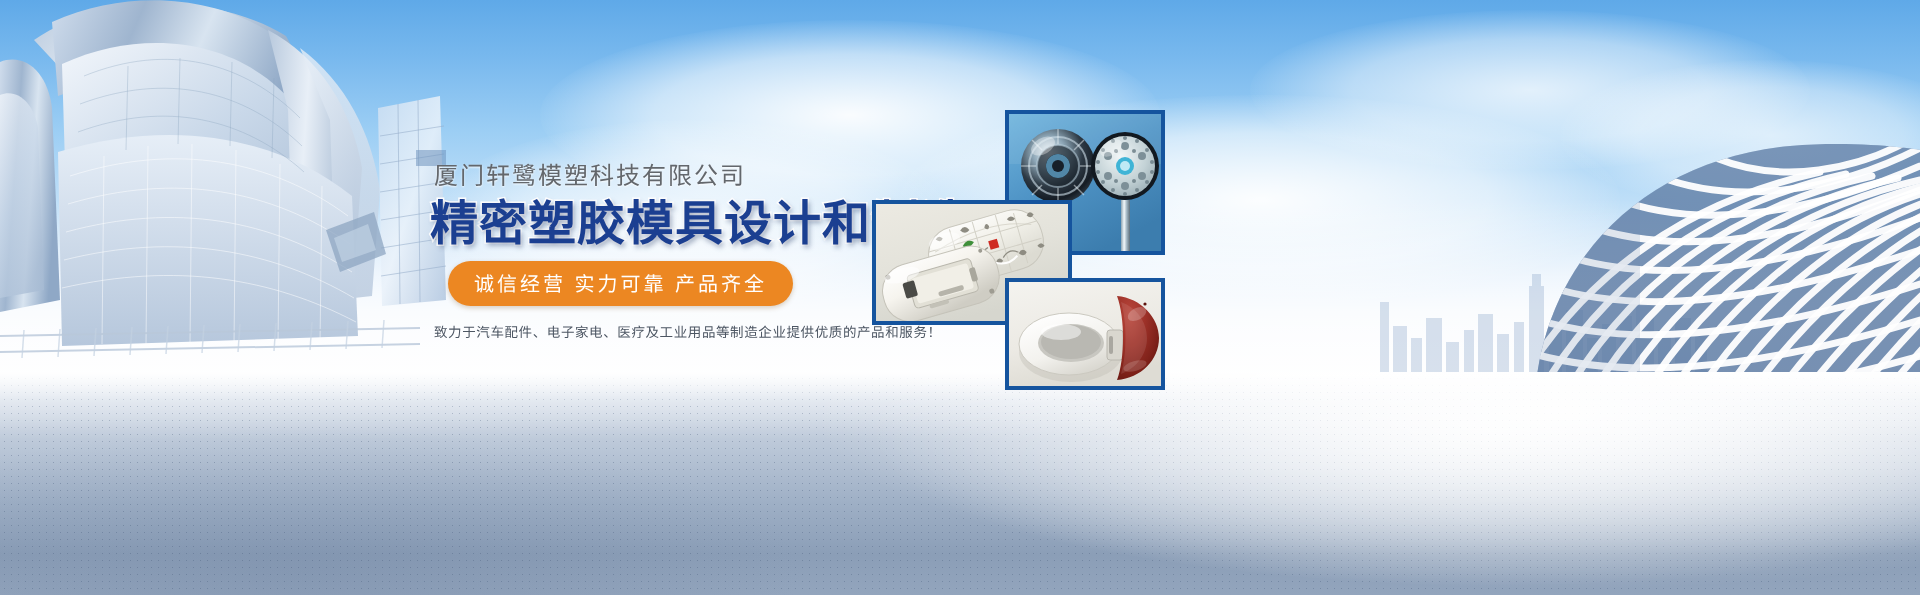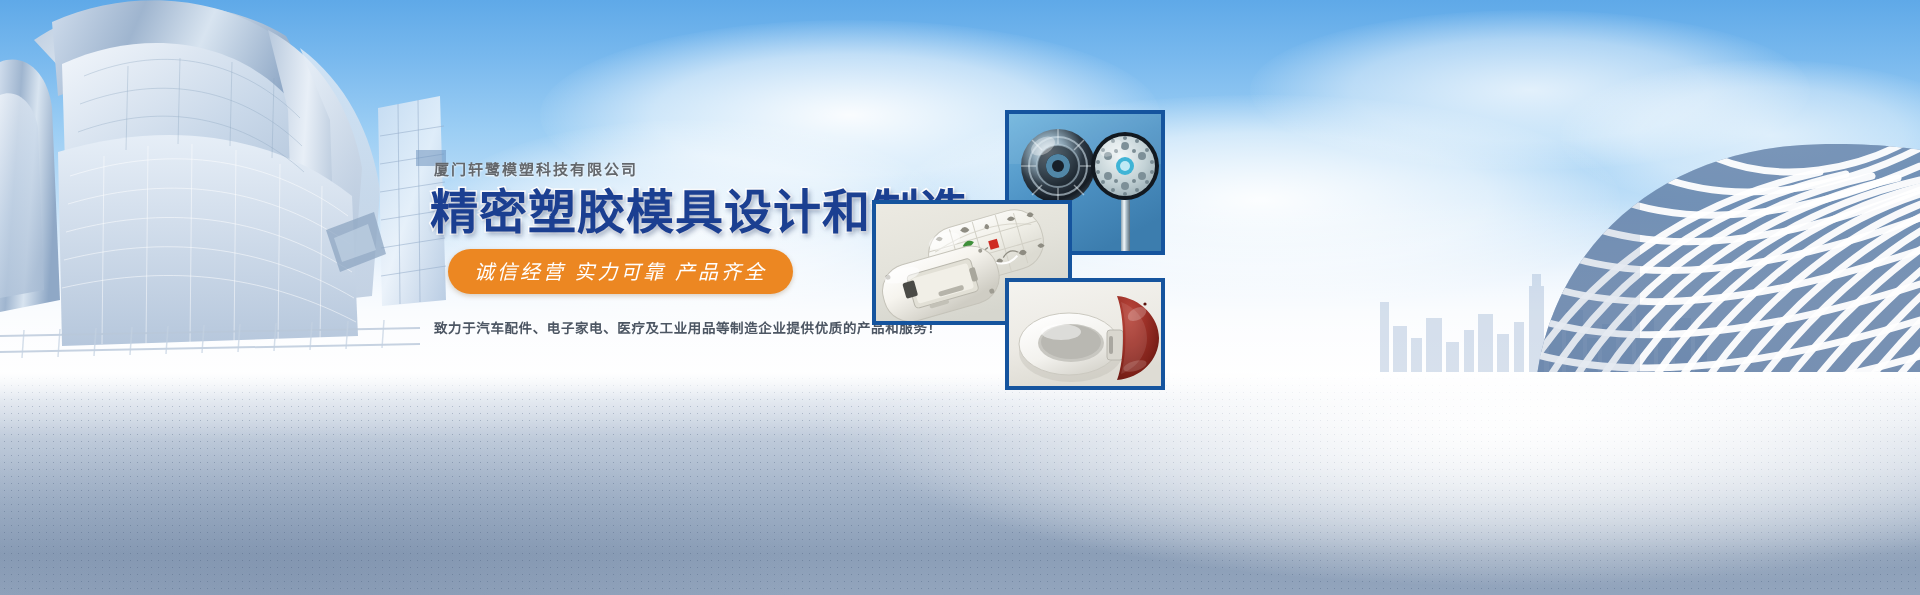--- a/index.html
+++ b/index.html
@@ -65,39 +65,39 @@
   #arch-right { position:absolute; right:0; top:88px; width:430px; height:330px; }
   #arch-right svg { display:block; }
 
   
   #skyline { position:absolute; left:1380px; top:230px; width:330px; height:160px; opacity:.30; }
 
   
   #copy { position:absolute; left:430px; top:160px; width:560px; }
 
   .company {
-    font-size:15px; color:#63676c; letter-spacing:2px;
-    line-height:1.3; padding-left:4px; font-weight:700;
+    font-size:24px; color:#63676c; letter-spacing:2px;
+    line-height:1.3; padding-left:4px; font-weight:400;
     text-shadow:0 1px 2px rgba(255,255,255,.9);
   }
   .headline {
     margin-top:6px; font-size:48px; font-weight:bold; letter-spacing:1px;
     color:#1b3f91; line-height:1.12; white-space:nowrap;
     -webkit-text-stroke:3px #ffffff;
     paint-order:stroke fill;
     text-shadow:2px 3px 5px rgba(60,80,120,.45);
   }
-  .badge-row { margin-top:10px; padding-left:18px;font-style:italic; }
+  .badge-row { margin-top:10px; padding-left:18px; }
   .badge {
     display:inline-block; background:#ec8722; color:#fff;
     font-size:20px; letter-spacing:3px; font-weight:400;
     padding:7px 26px 9px; border-radius:24px; white-space:nowrap;
     box-shadow:0 2px 5px rgba(120,70,10,.25);
   }
-  .blurb { margin-top:24px; padding-left:4px;font-weight:bold; }
+  .blurb { margin-top:16px; padding-left:4px; }
   .blurb p {
     font-size:13.5px; color:#4c5663; line-height:1.62;
     letter-spacing:.6px; white-space:nowrap;
     text-shadow:0 1px 2px rgba(255,255,255,.95);
   }
   .blurb p.indent { padding-left:2px; }
 
   
   .photo { position:absolute; border:4px solid #15549e; background:#fff; overflow:hidden; }
   .photo .inner { position:absolute; inset:0; }

